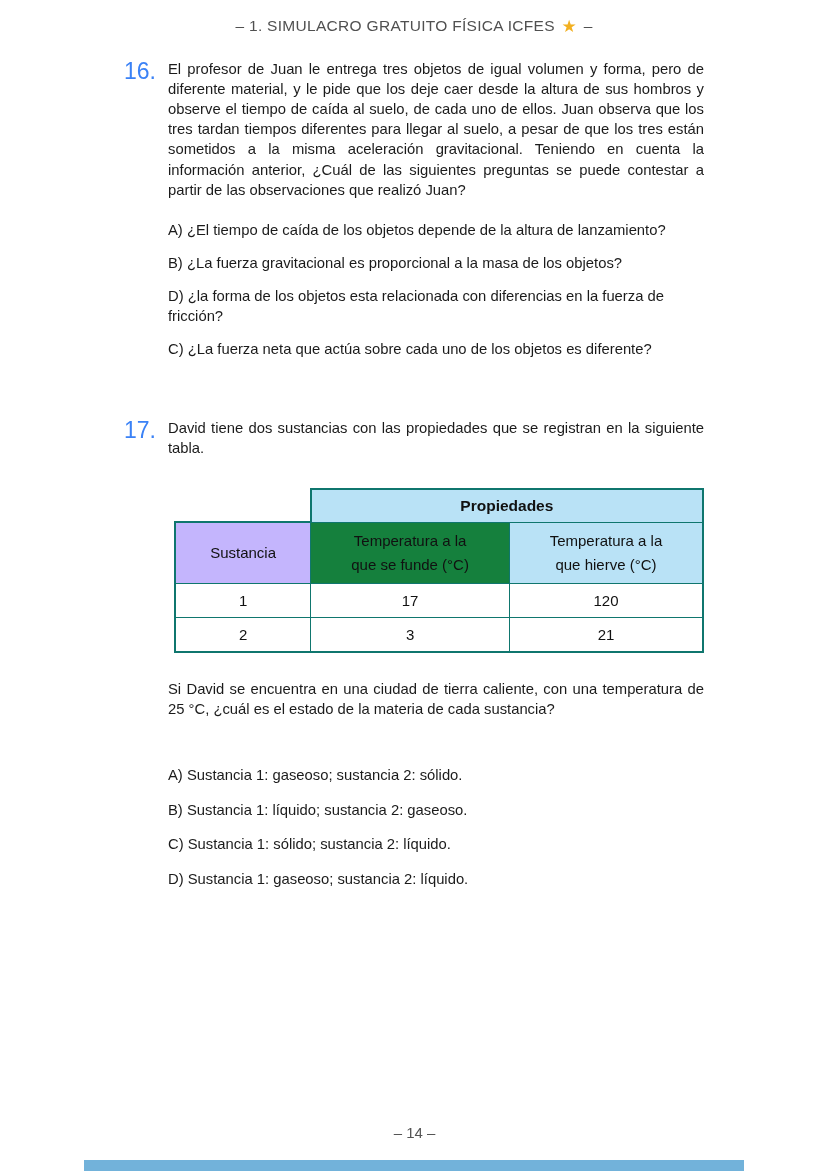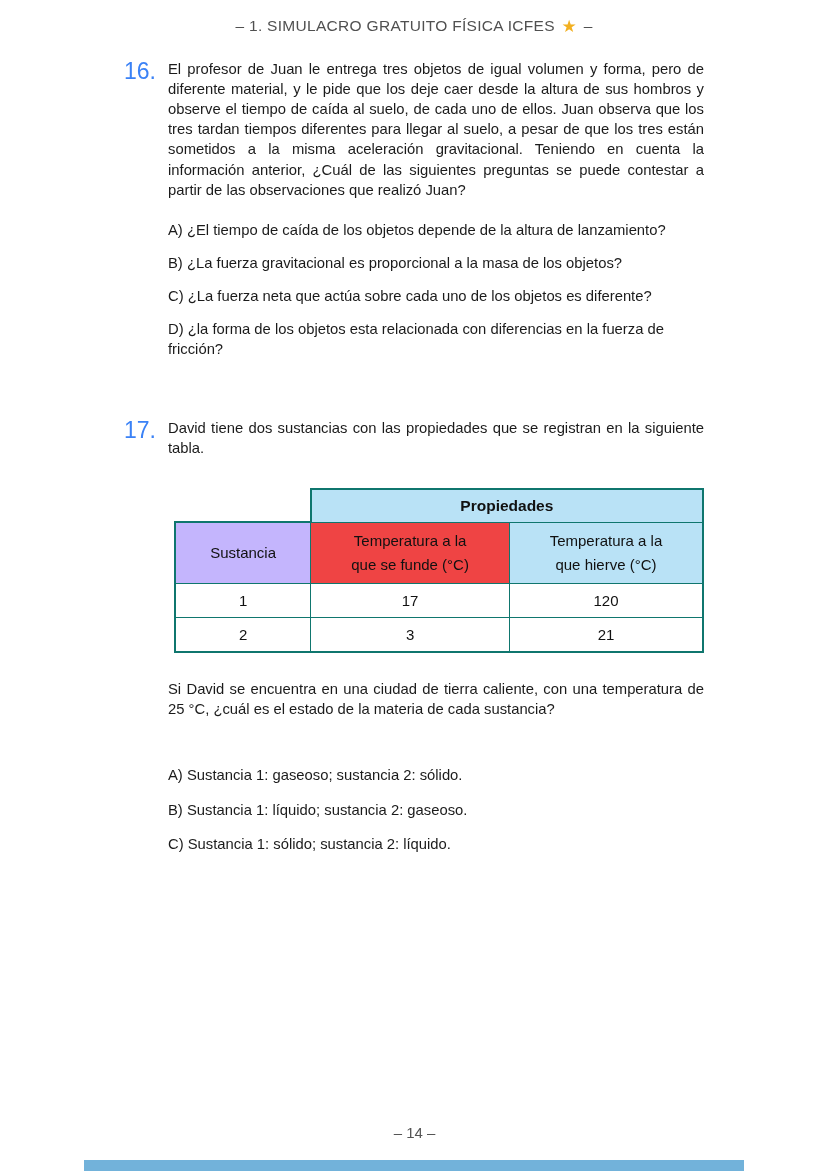--- a/index.html
+++ b/index.html
@@ -98,22 +98,22 @@
   <div class="content">
 
     <div class="question q16">
       <div class="qnum">16.</div>
       <div class="qtext">El profesor de Juan le entrega tres objetos de igual volumen y forma, pero de diferente material, y le pide que los deje caer desde la altura de sus hombros y observe el tiempo de caída al suelo, de cada uno de ellos. Juan observa que los tres tardan tiempos diferentes para llegar al suelo, a pesar de que los tres están sometidos a la misma aceleración gravitacional. Teniendo en cuenta la información anterior, ¿Cuál de las siguientes preguntas se puede contestar a partir de las observaciones que realizó Juan?</div>
     </div>
 
     <div class="options">
       <div class="option">A) ¿El tiempo de caída de los objetos depende de la altura de lanzamiento?</div>
       <div class="option">B) ¿La fuerza gravitacional es proporcional a la masa de los objetos?</div>
+      <div class="option">D) ¿la forma de los objetos esta relacionada con diferencias en la fuerza de fricción?</div>
       <div class="option">C) ¿La fuerza neta que actúa sobre cada uno de los objetos es diferente?</div>
-      <div class="option">D) ¿la forma de los objetos esta relacionada con diferencias en la fuerza de fricción?</div>
     </div>
 
     <div class="question q17">
       <div class="qnum">17.</div>
       <div class="qtext">David tiene dos sustancias con las propiedades que se registran en la siguiente tabla.</div>
     </div>
 
     <div class="table-wrap">
       <table>
         <colgroup>
@@ -121,21 +121,21 @@
           <col style="width:250px">
           <col style="width:242px">
         </colgroup>
         <tbody>
             <tr>
           <td class="ghost"></td>
           <td colspan="2" class="tbl-title fill t2 l2 r2" style="background: rgb(185, 226, 246);">Propiedades</td>
         </tr>
         <tr>
           <td class="hd fill t2 l2" style="background: #c4b5fd;">Sustancia</td>
-          <td class="hd fill" style="background: #ef4444;">
+          <td class="hd fill" style="background: #15803d;">
             <span class="hd-inner">Temperatura a la que se funde (°C)</span>
           </td>
           <td class="hd fill r2" style="background: rgb(185, 226, 246);">
             <span class="hd-inner">Temperatura a la que hierve (°C)</span>
           </td>
         </tr>
         <tr>
           <td class="cell l2">1</td>
           <td class="cell">17</td>
           <td class="cell r2">120</td>
@@ -148,20 +148,21 @@
       </tbody>
         </table>
     </div>
 
     <div class="post-text">Si David se encuentra en una ciudad de tierra caliente, con una temperatura de 25 °C, ¿cuál es el estado de la materia de cada sustancia?</div>
 
     <div class="options options-17">
       <div class="option option-wide">A) Sustancia 1: gaseoso; sustancia 2: sólido.</div>
       <div class="option option-wide">B) Sustancia 1: líquido; sustancia 2: gaseoso.</div>
       <div class="option option-wide">C) Sustancia 1: sólido; sustancia 2: líquido.</div>
+      <div class="option option-wide">D) Sustancia 1: gaseoso; sustancia 2: líquido.</div>
     </div>
 
   </div>
 
   <div class="footer">– 14 –</div>
   <div class="bottom-bar" style="background: rgb(114, 178, 218);"></div>
 
 </div>
 
 </body></html>

